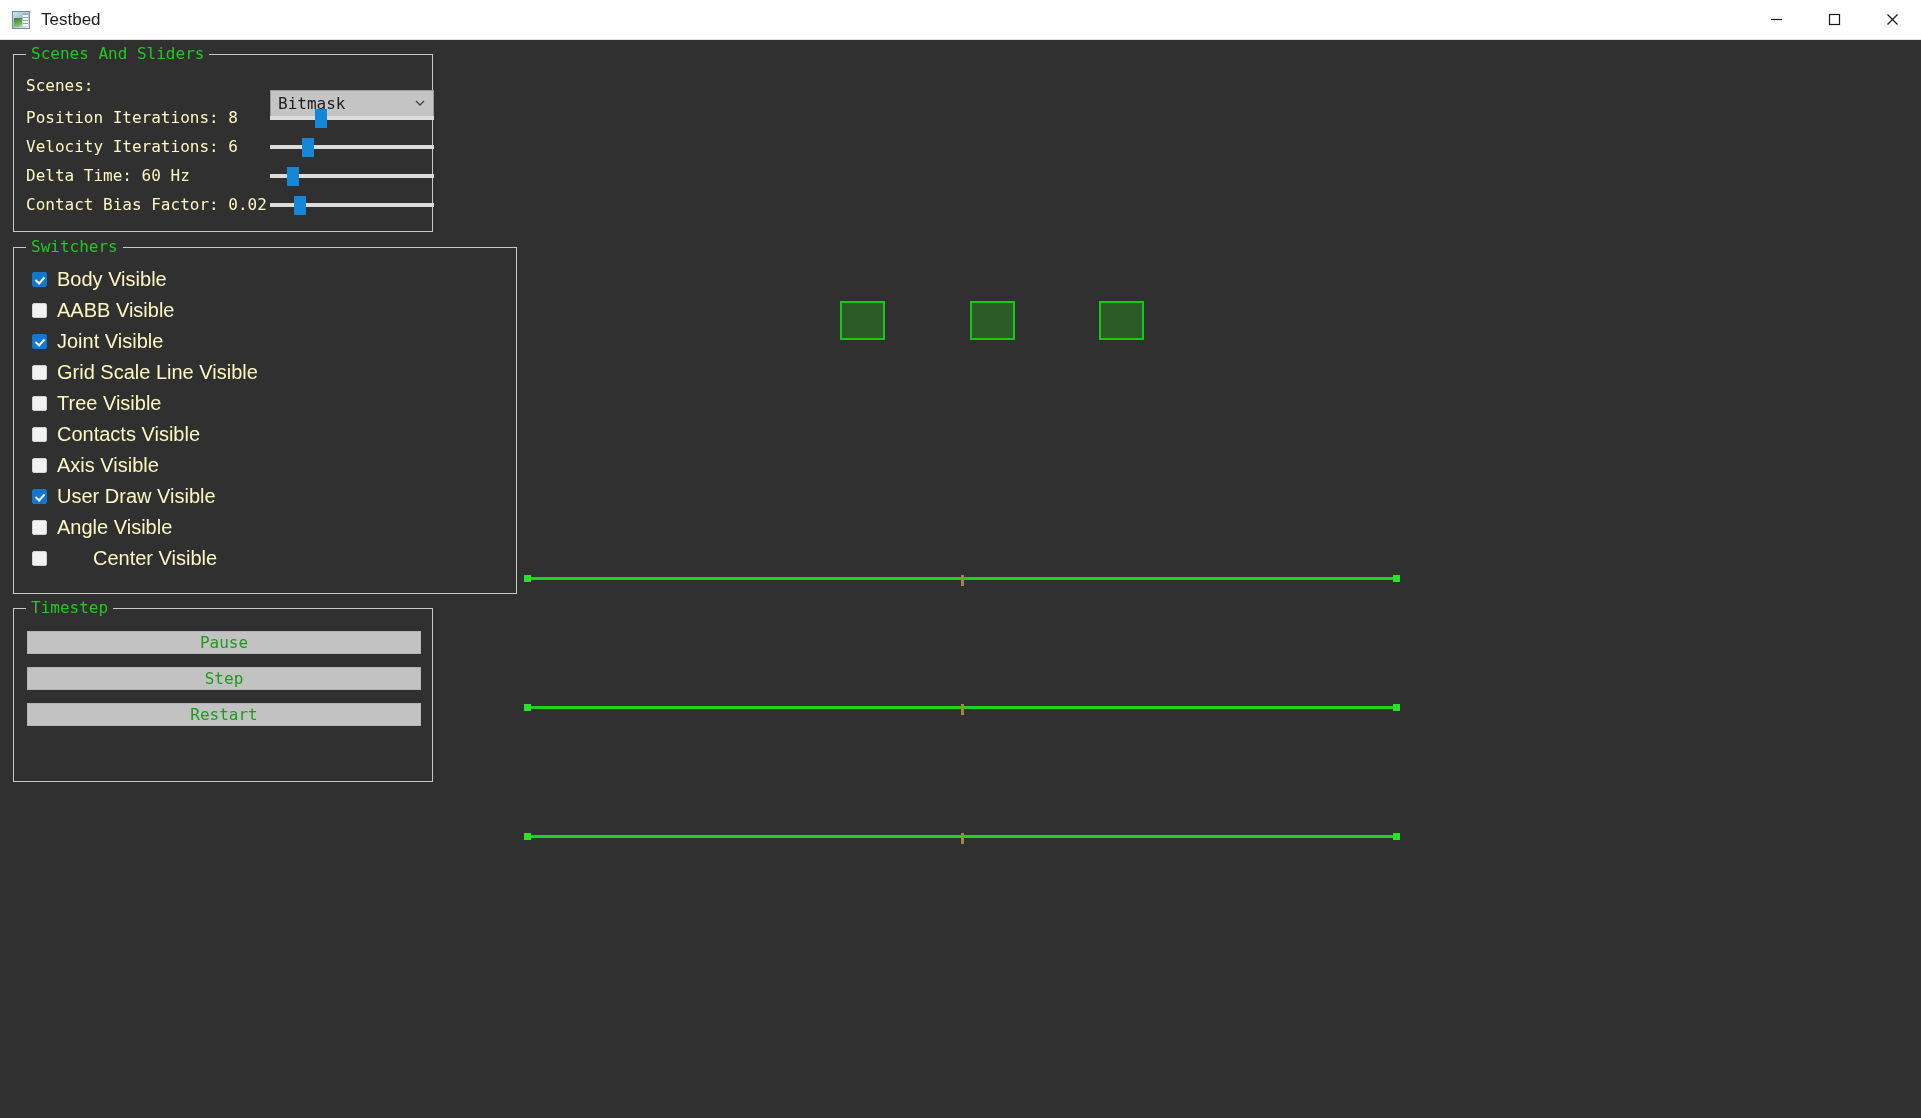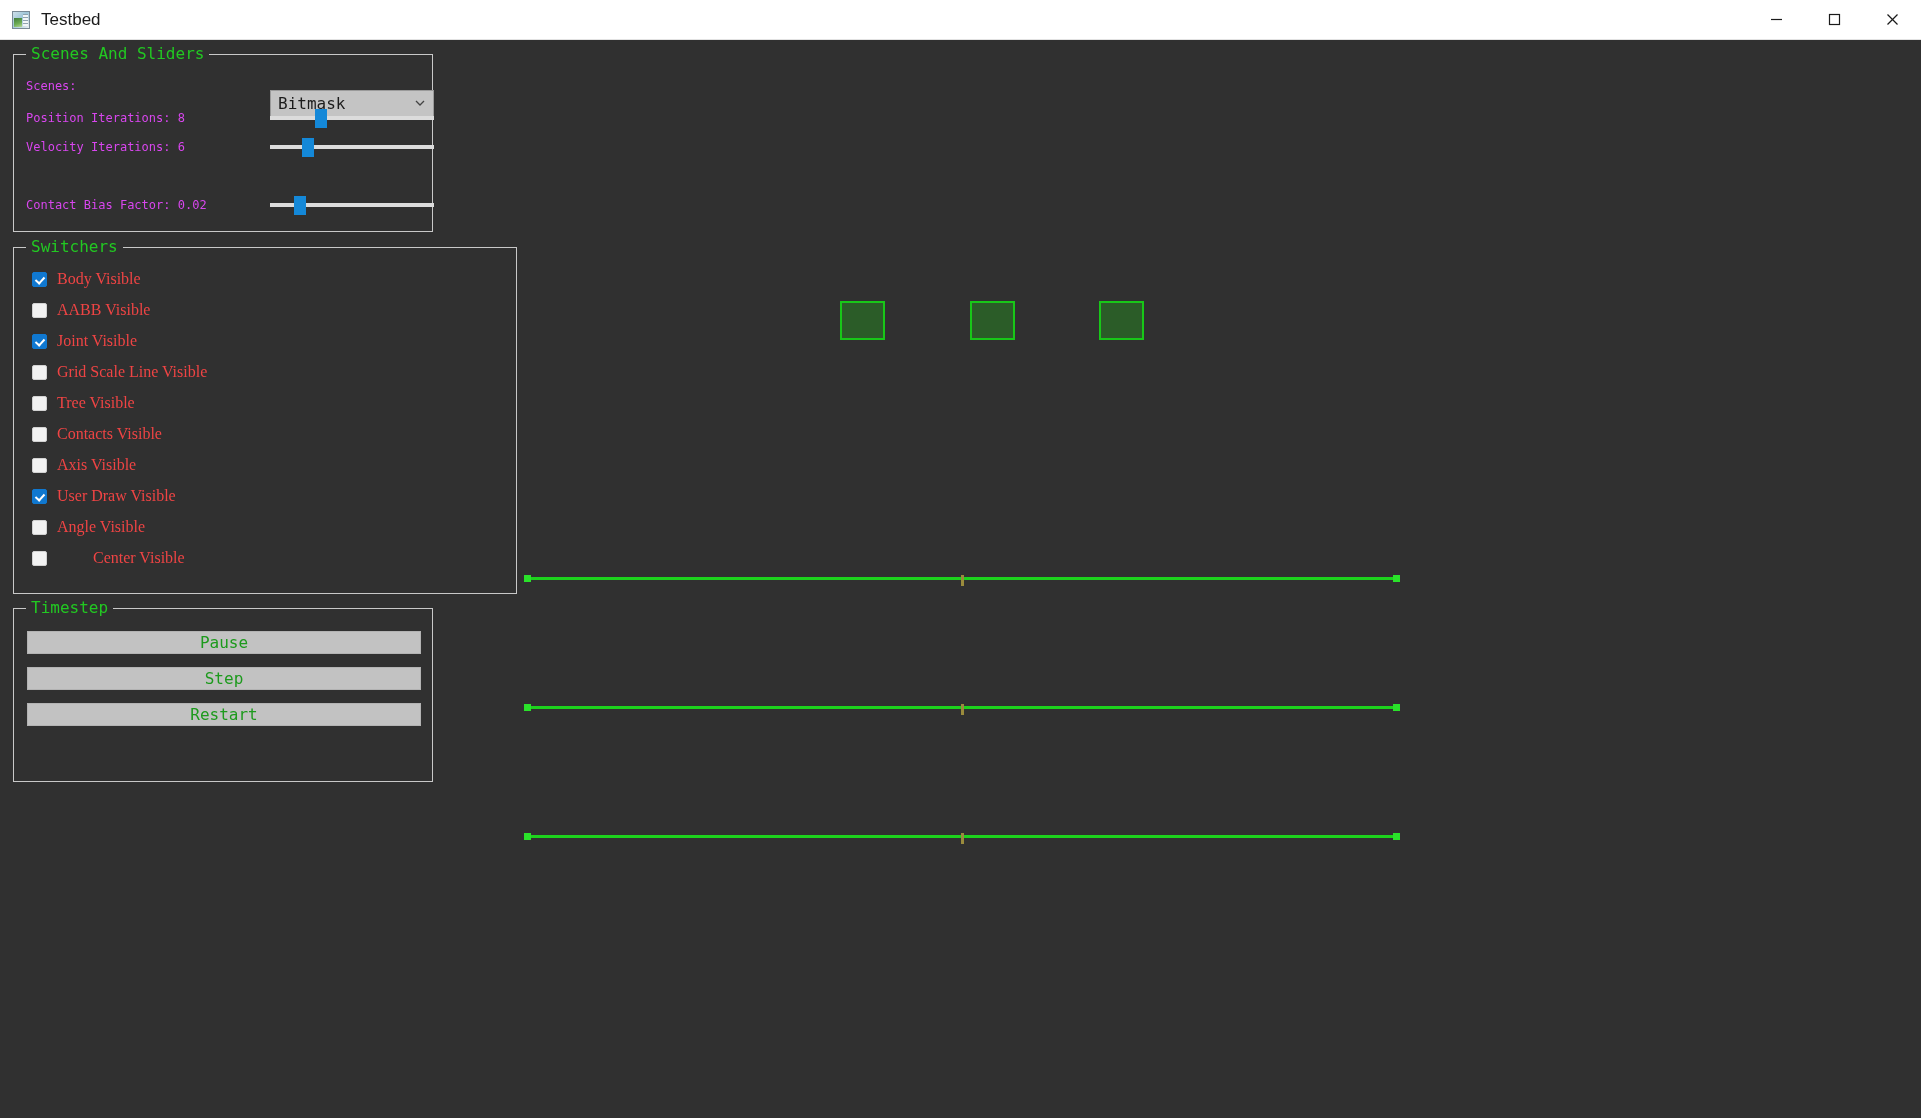--- a/index.html
+++ b/index.html
@@ -106,22 +106,22 @@
   .srow {
     position: absolute;
     left: 0; right: 0;
     height: 29px;
     display: flex;
     align-items: center;
   }
   .srow .slabel {
     position: absolute;
     left: 12px;
-    font-size: 12px;
-    color: #d946ef;
+    font-size: 16px;
+    color: #fef9c3;
     white-space: nowrap;
     font-family: "DejaVu Sans Mono", monospace;
   }
   .srow .sctl {
     position: absolute;
     left: 256px;
     width: 164px;
     display: flex;
     align-items: center;
   }
@@ -203,24 +203,24 @@
     content: "";
     position: absolute;
     left: 4px; top: 2px;
     width: 4px; height: 7px;
     border: solid #ffffff;
     border-width: 0 2px 2px 0;
     transform: rotate(42deg);
   }
   .cblabel {
     margin-left: 10px;
-    font-size: 16px;
-    color: #ef4444;
+    font-size: 20px;
+    color: #fef9c3;
     white-space: nowrap;
-    font-family: Liberation Serif, serif;
+    font-family: Liberation Sans, sans-serif;
   }
 
   
   .tbtn {
     position: absolute;
     left: 13px;
     width: 394px;
     height: 23px;
     background: #c2c2c2;
     border: 1px solid #b3b3b3;
@@ -327,20 +327,29 @@
     <div class="srow" style="top:77px;">
       <div class="slabel">Velocity Iterations: 6</div>
       <div class="sctl">
         <div class="slider">
           <div class="track"></div>
           <div class="handle" style="left: 23%;"></div>
         </div>
       </div>
     </div>
 
+    <div class="srow" style="top:106px;">
+      <div class="slabel">Delta Time: 60 Hz</div>
+      <div class="sctl">
+        <div class="slider">
+          <div class="track"></div>
+          <div class="handle" style="left: 14%;"></div>
+        </div>
+      </div>
+    </div>
 
     <div class="srow" style="top:135px;">
       <div class="slabel">Contact Bias Factor: 0.02</div>
       <div class="sctl">
         <div class="slider">
           <div class="track"></div>
           <div class="handle" style="left: 18%;"></div>
         </div>
       </div>
     </div>

